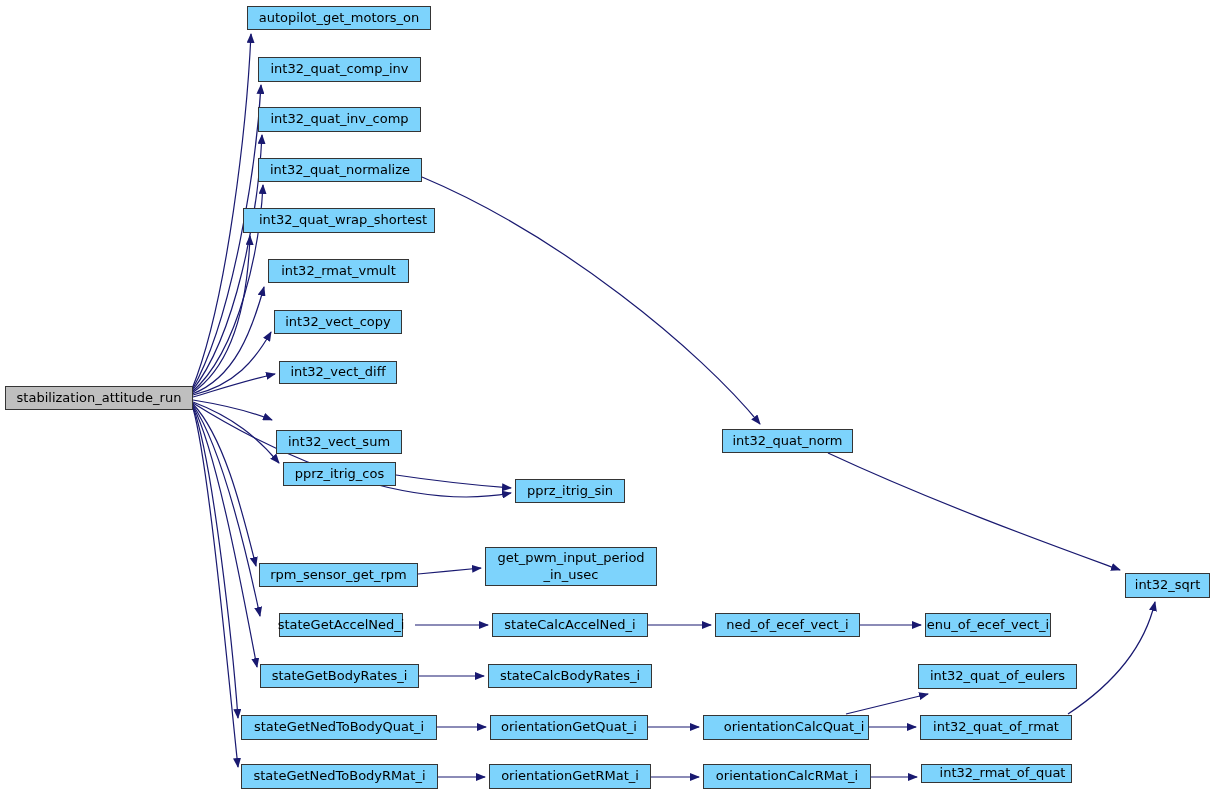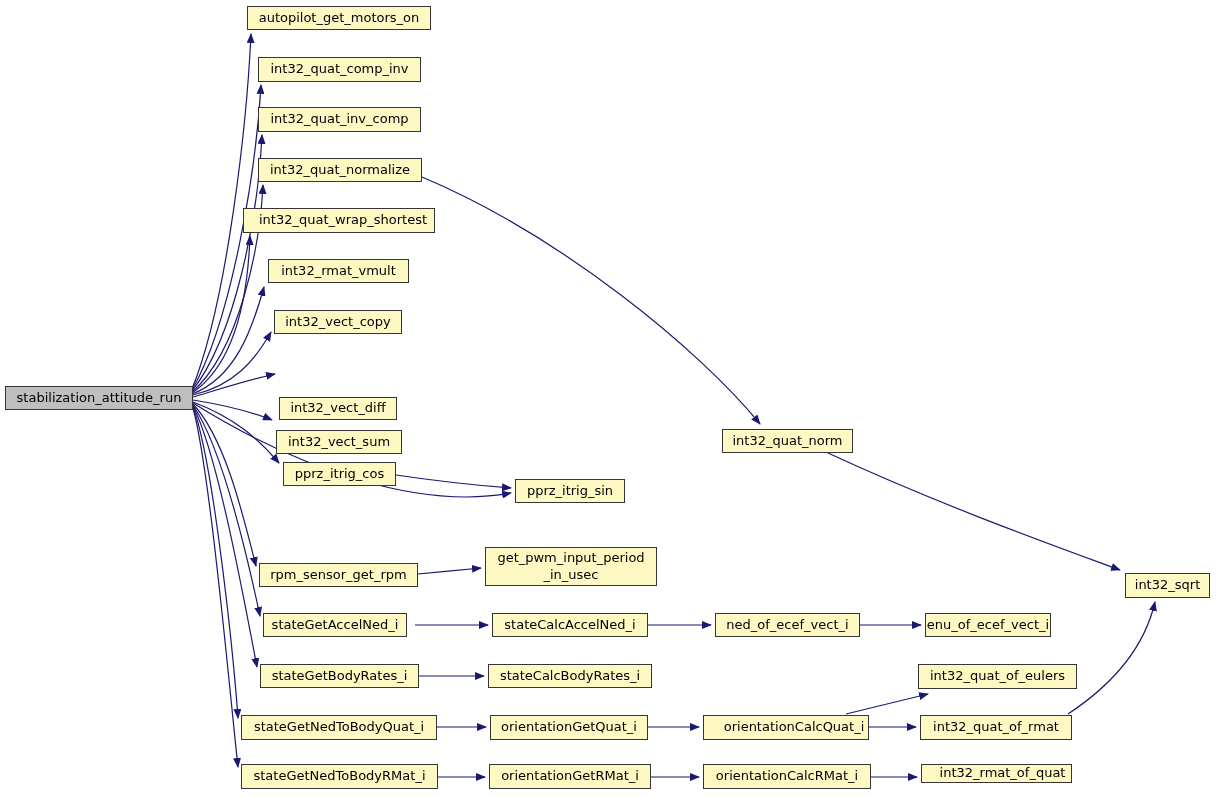--- a/index.html
+++ b/index.html
@@ -12,21 +12,21 @@
     overflow: hidden;
   }
   #edge-layer {
     position: absolute;
     left: 0; top: 0;
     width: 1217px; height: 797px;
   }
   .node {
     position: absolute;
     box-sizing: border-box;
-    background: #fef9c3;
+    background: #7dd3fc;
     border: 1px solid #353535;
     display: flex;
     align-items: center;
     justify-content: center;
     font-size: 13px;
     color: #000000;
     cursor: pointer;
   }
   .node.main {
     background: #bfbfbf;
@@ -99,40 +99,40 @@
     </div>
     <div class="node" style="left: 243px; top: 208px; width: 192px; height: 25px; padding-left: 8px;">
       <span>int32_quat_wrap_shortest</span>
     </div>
     <div class="node" style="left: 268px; top: 259px; width: 141px; height: 24px;">
       <span>int32_rmat_vmult</span>
     </div>
     <div class="node" style="left: 274px; top: 310px; width: 128px; height: 24px;">
       <span>int32_vect_copy</span>
     </div>
-    <div class="node" style="left: 279px; top: 361px; width: 118px; height: 23px; margin-top: 36px;">
+    <div class="node" style="left: 279px; top: 361px; width: 118px; height: 23px;">
       <span>int32_vect_diff</span>
     </div>
     <div class="node" style="left: 276px; top: 430px; width: 126px; height: 24px;">
       <span>int32_vect_sum</span>
     </div>
     <div class="node" style="left: 283px; top: 462px; width: 113px; height: 24px;">
       <span>pprz_itrig_cos</span>
     </div>
     <div class="node" style="left: 515px; top: 479px; width: 110px; height: 24px;">
       <span>pprz_itrig_sin</span>
     </div>
     <div class="node" style="left: 259px; top: 563px; width: 159px; height: 24px;">
       <span>rpm_sensor_get_rpm</span>
     </div>
     <div class="node" style="left: 485px; top: 547px; width: 172px; height: 39px;">
       <span>get_pwm_input_period
 _in_usec</span>
     </div>
-    <div class="node" style="left: 263px; top: 613px; width: 144px; height: 24px;">
+    <div class="node" style="left: 279px; top: 613px; width: 124px; height: 24px;">
       <span>stateGetAccelNed_i</span>
     </div>
     <div class="node" style="left: 492px; top: 613px; width: 156px; height: 24px;">
       <span>stateCalcAccelNed_i</span>
     </div>
     <div class="node" style="left: 715px; top: 613px; width: 145px; height: 24px;">
       <span>ned_of_ecef_vect_i</span>
     </div>
     <div class="node" style="left: 925px; top: 613px; width: 126px; height: 24px;">
       <span>enu_of_ecef_vect_i</span>

